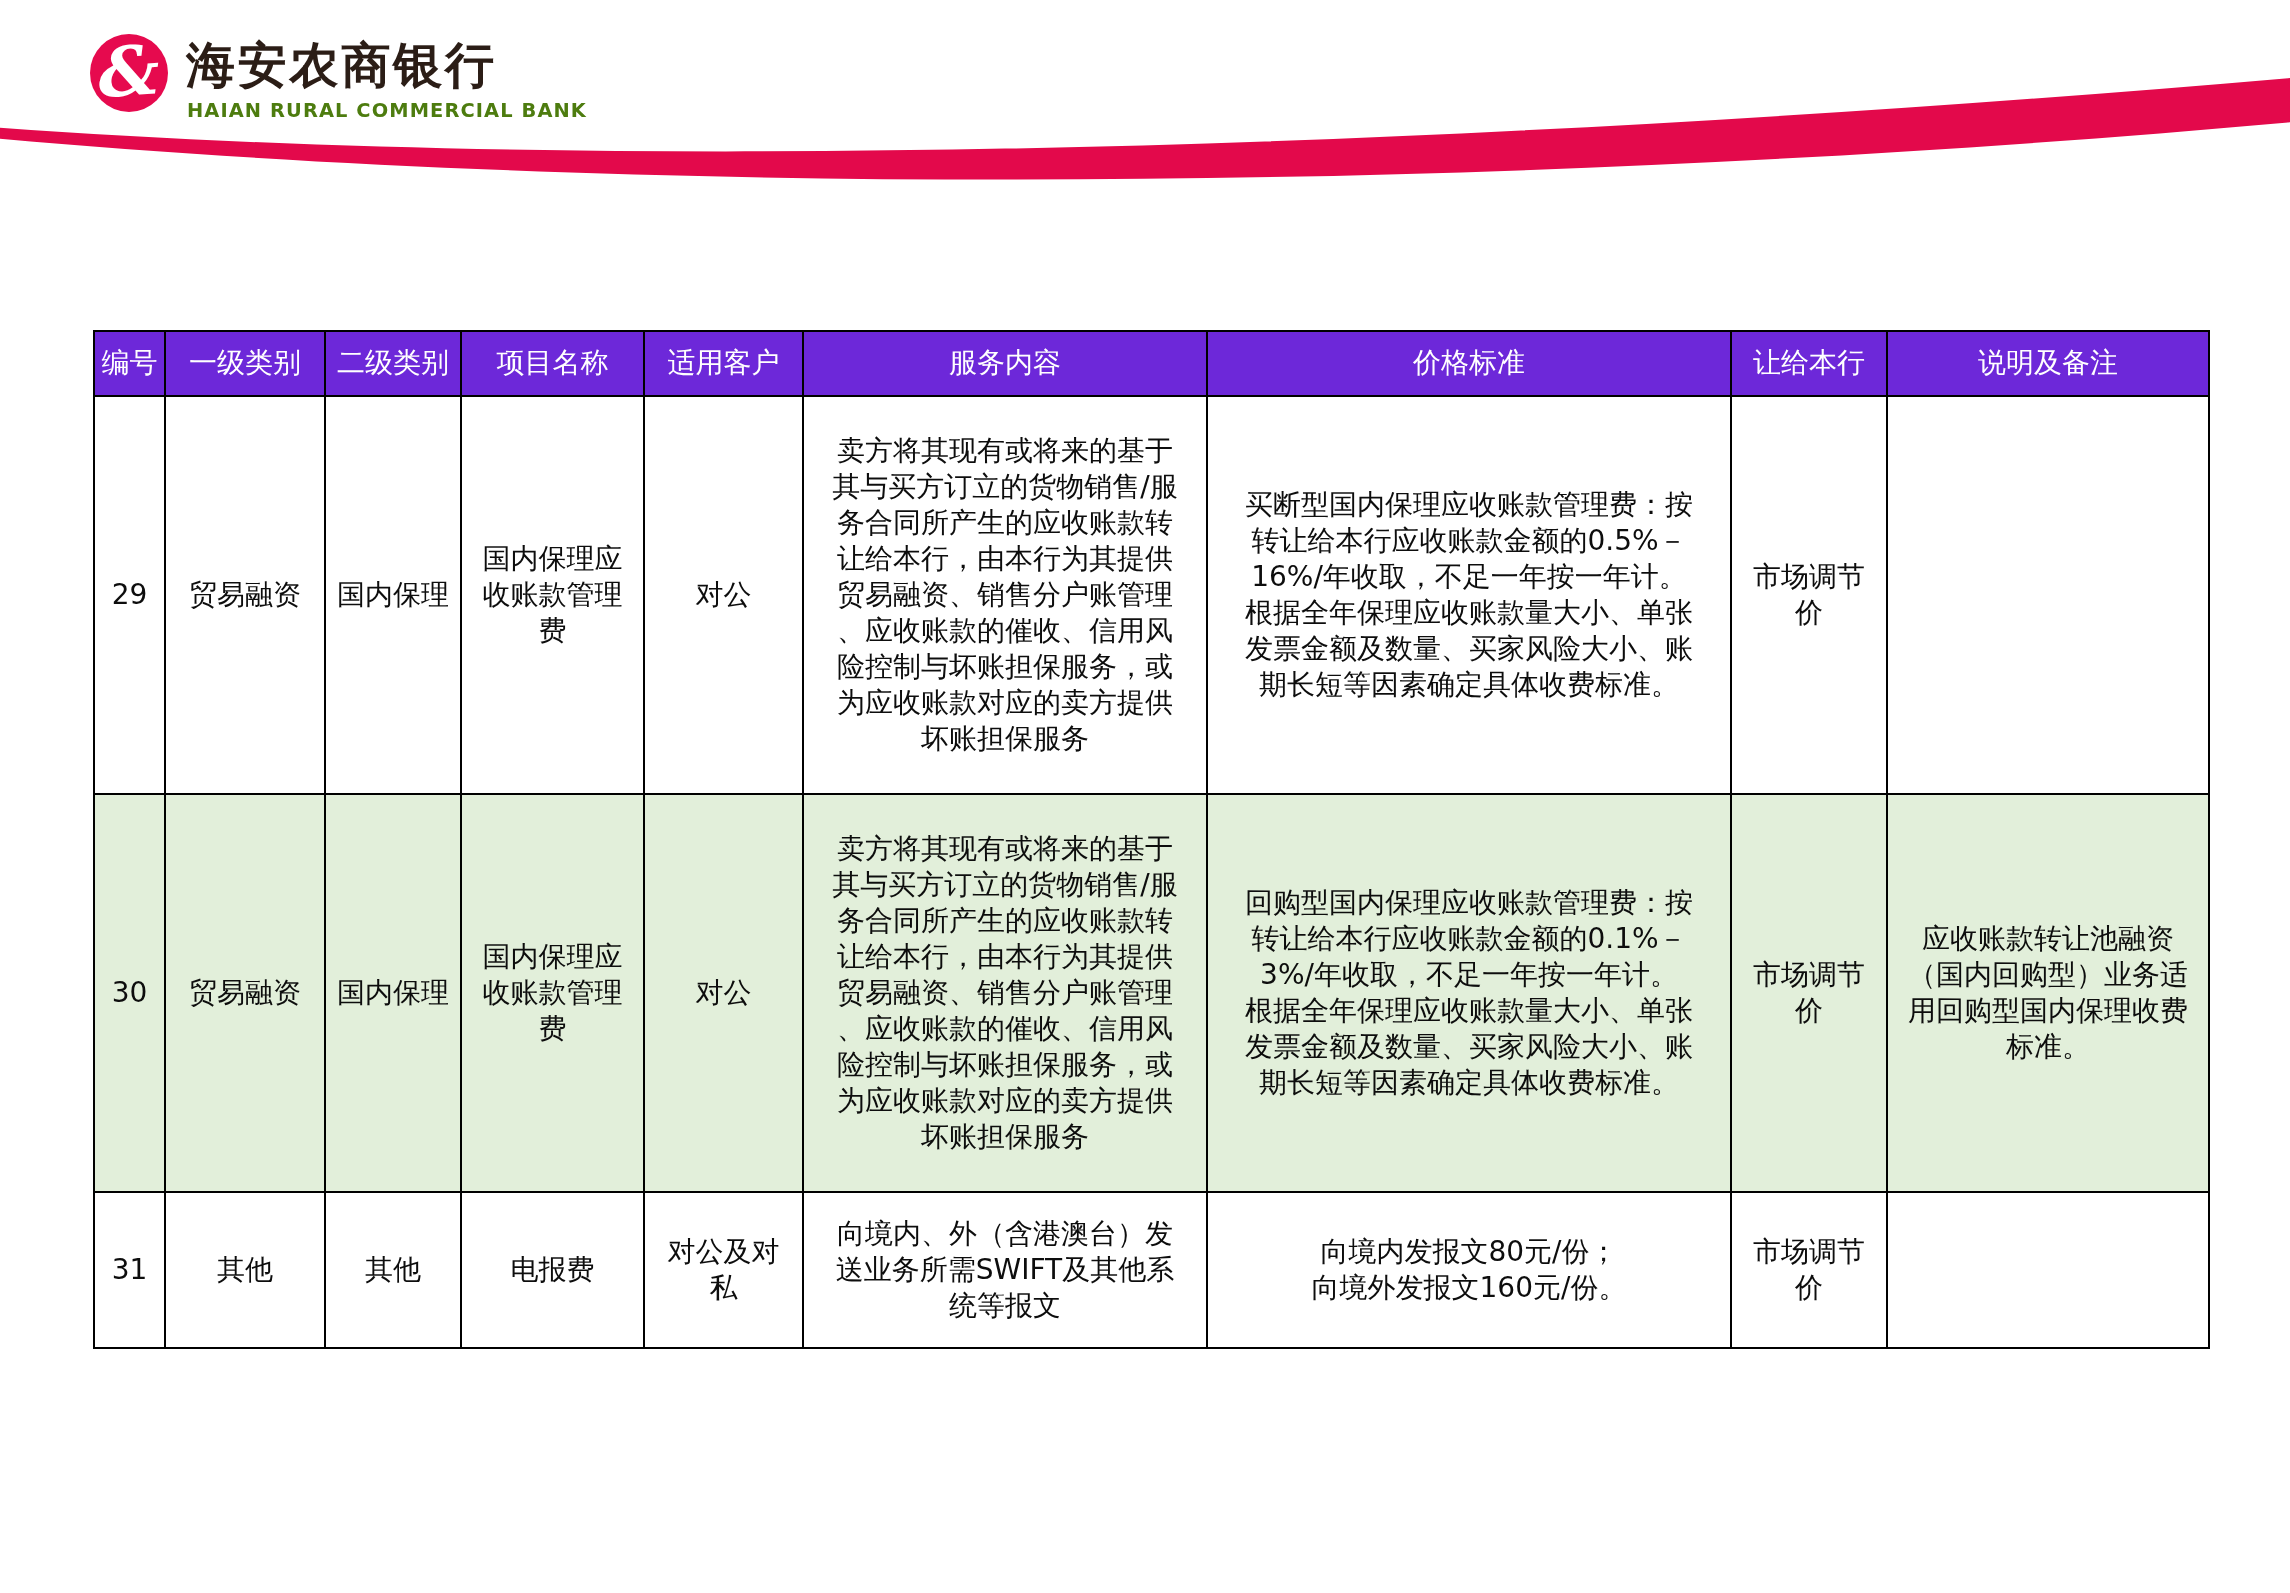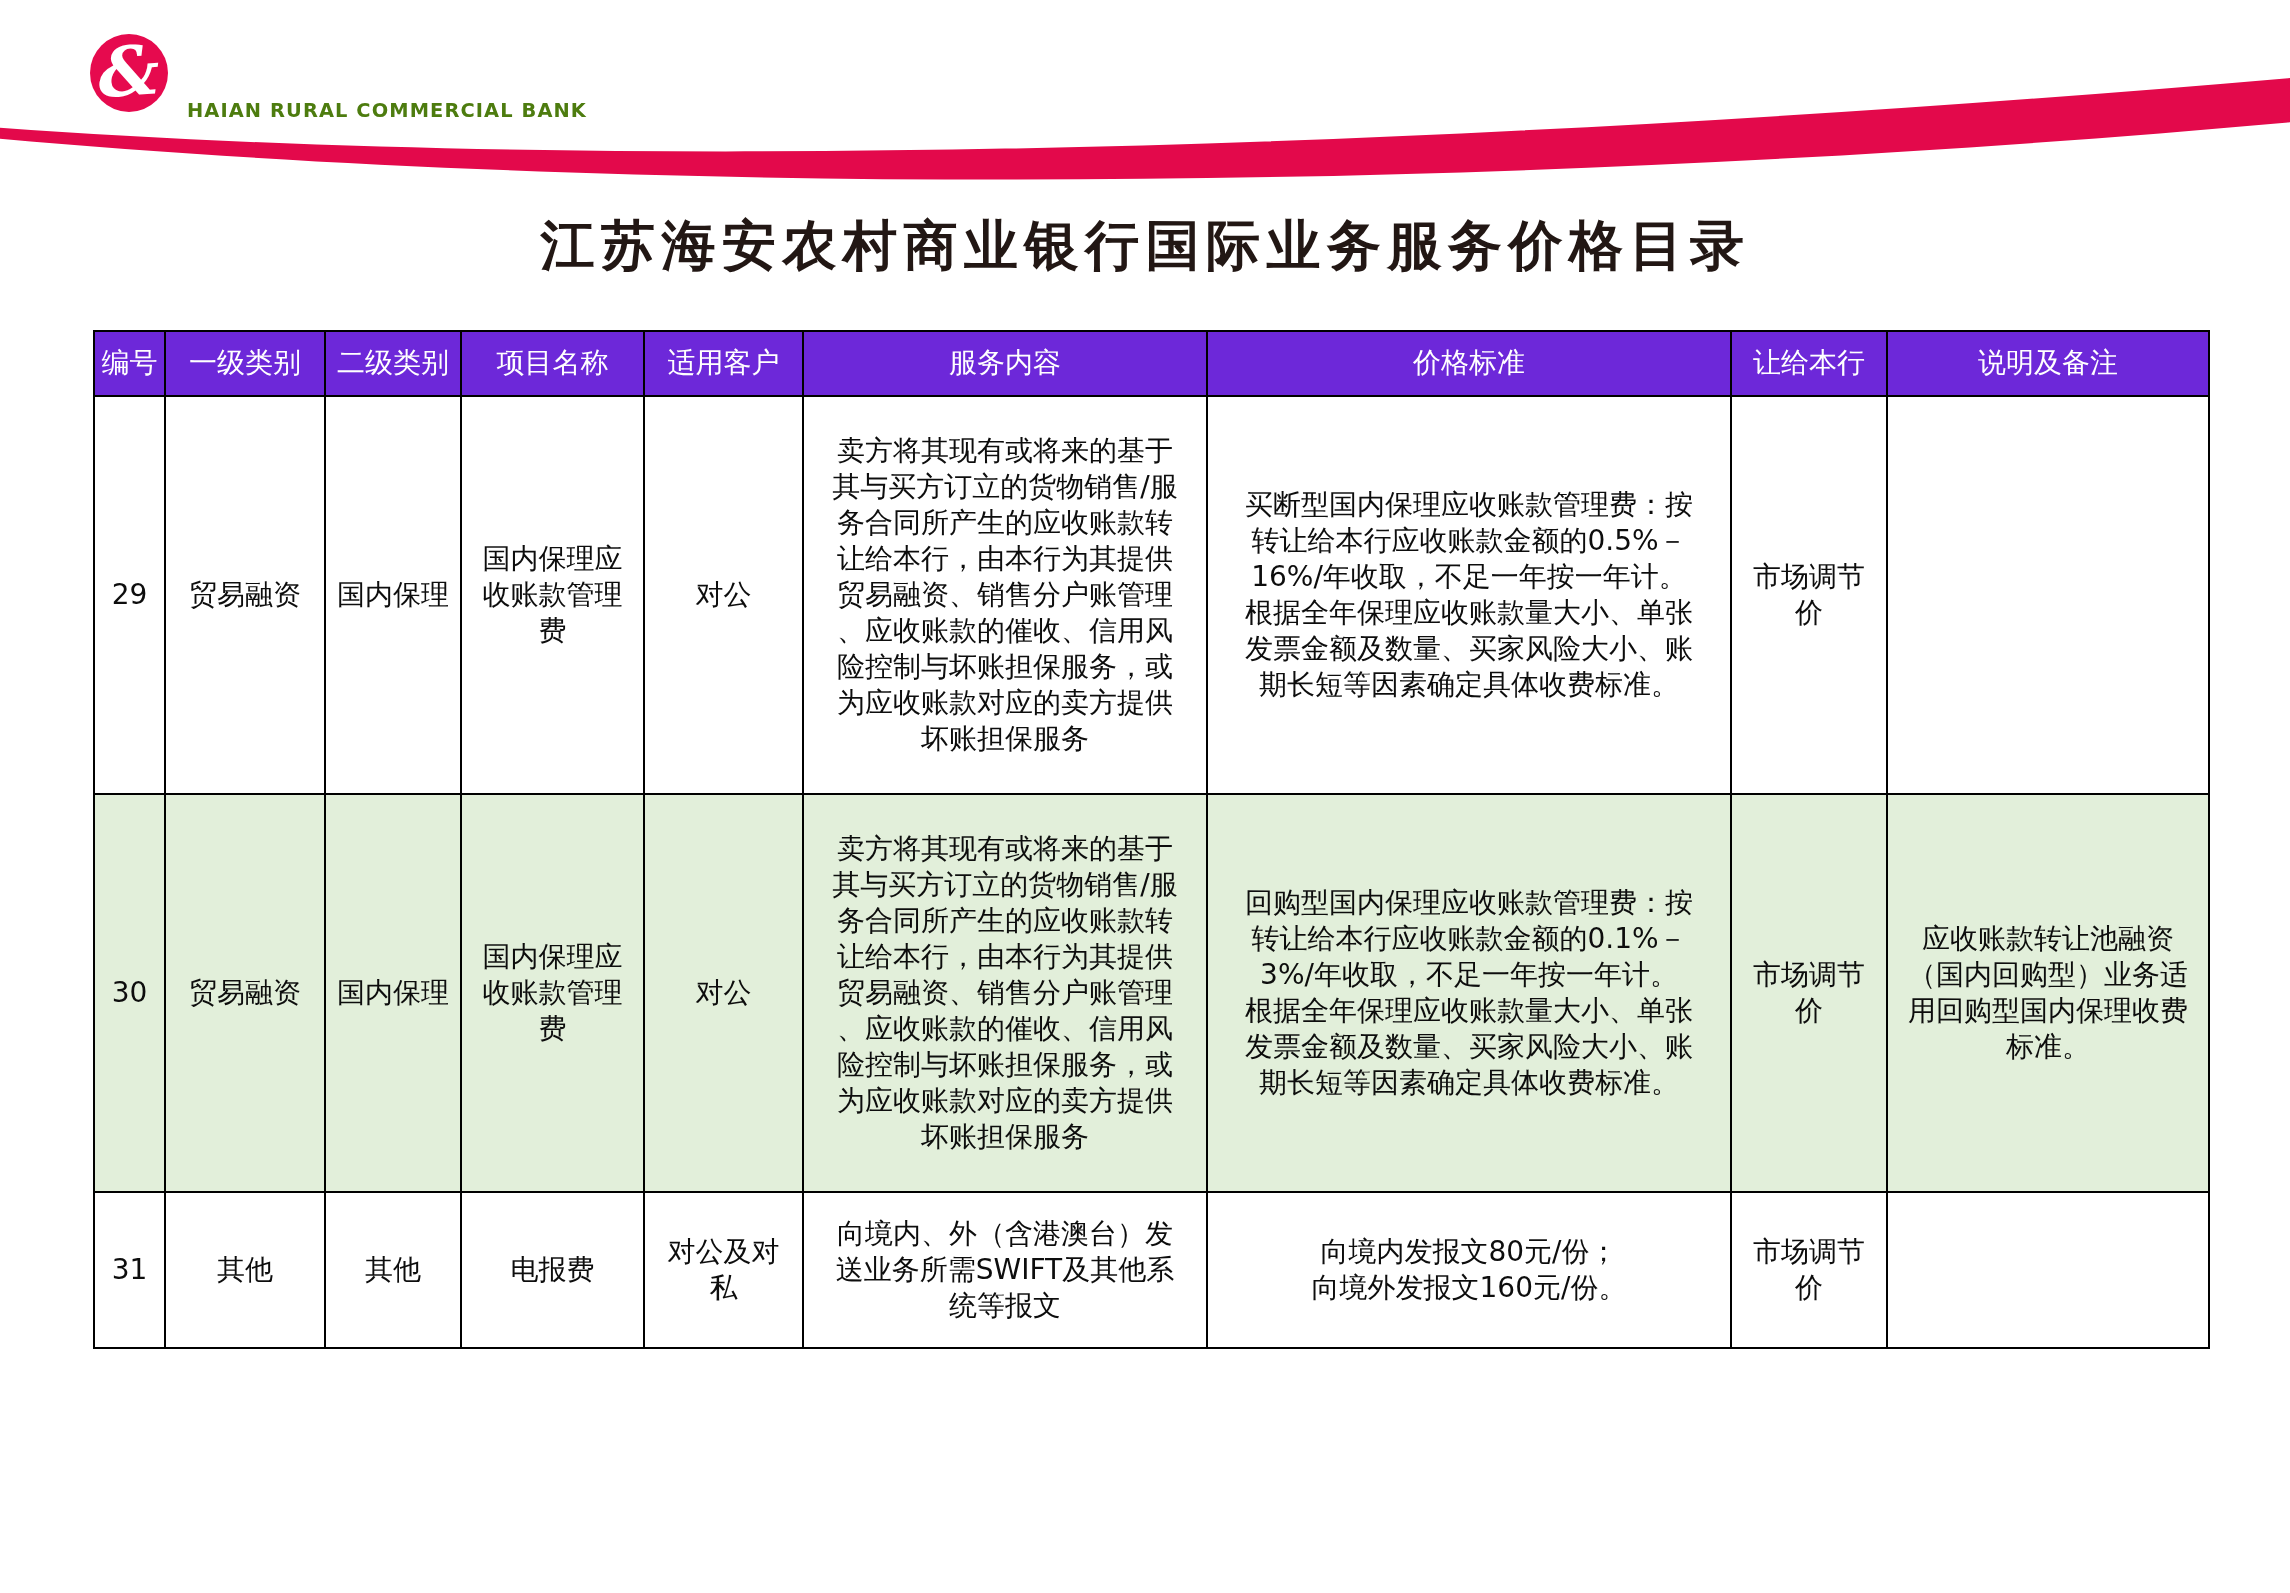--- a/index.html
+++ b/index.html
@@ -53,27 +53,27 @@
   .h-r32{height:121px;}
 </style>
 </head>
 <body>
 
 <div class="page">
 
   <div class="logo-mark">
     <span class="logo-amp">&amp;</span>
   </div>
+  <div class="brand-cn">海安农商银行</div>
   <div class="brand-en">HAIAN RURAL COMMERCIAL BANK</div>
 
   <svg class="swoosh" viewBox="0 0 2482 165" preserveAspectRatio="none">
     <path d="M 0 80 C 650 127, 1500 110, 2482 26 L 2482 74 C 1550 158, 650 150, 0 92 Z" fill="#e3094b"></path>
   </svg>
 
-  <div class="doc-title">江苏海安农村商业银行国际业务服务价格目录</div>
 
   <table class="catalog">
     <colgroup>
       <col style="width:71px">
         <col style="width:160px">
         <col style="width:136px">
       <col style="width:183px">
         <col style="width:159px">
         <col style="width:404px">
       <col style="width:524px">

